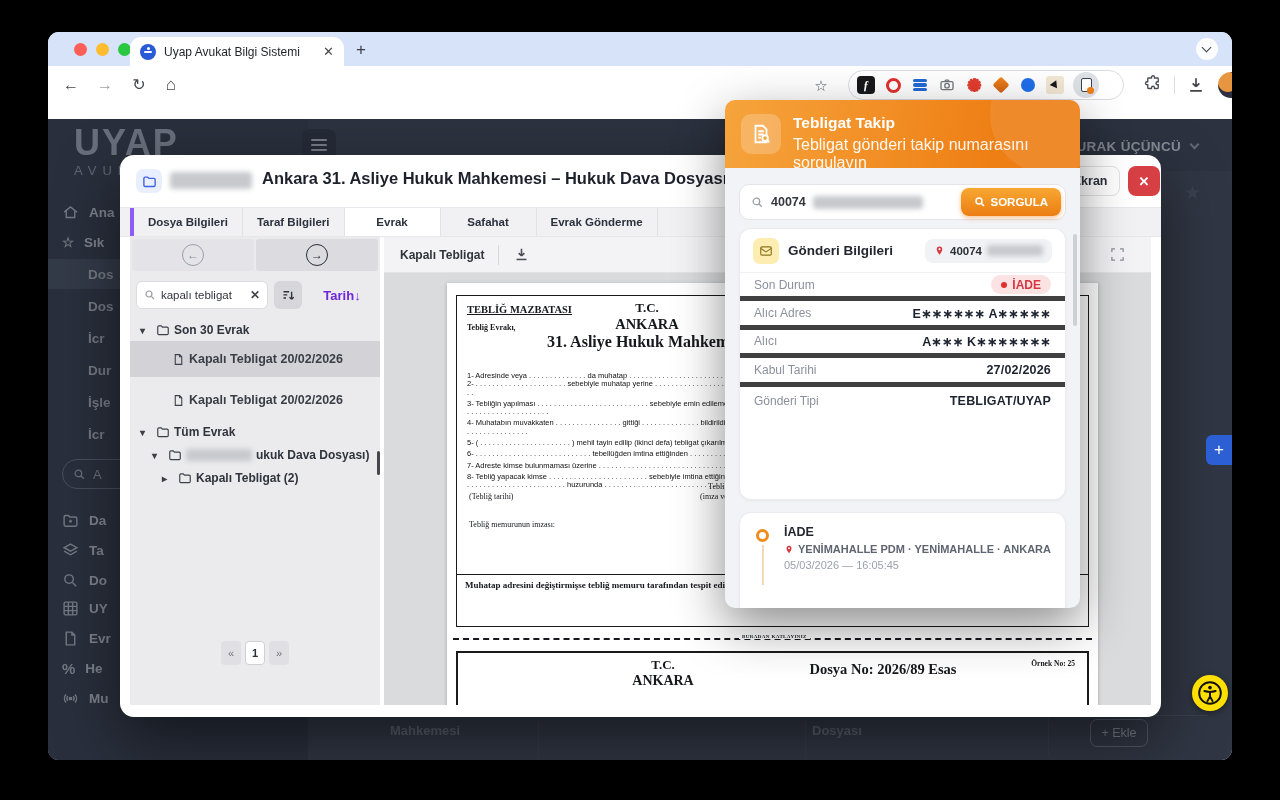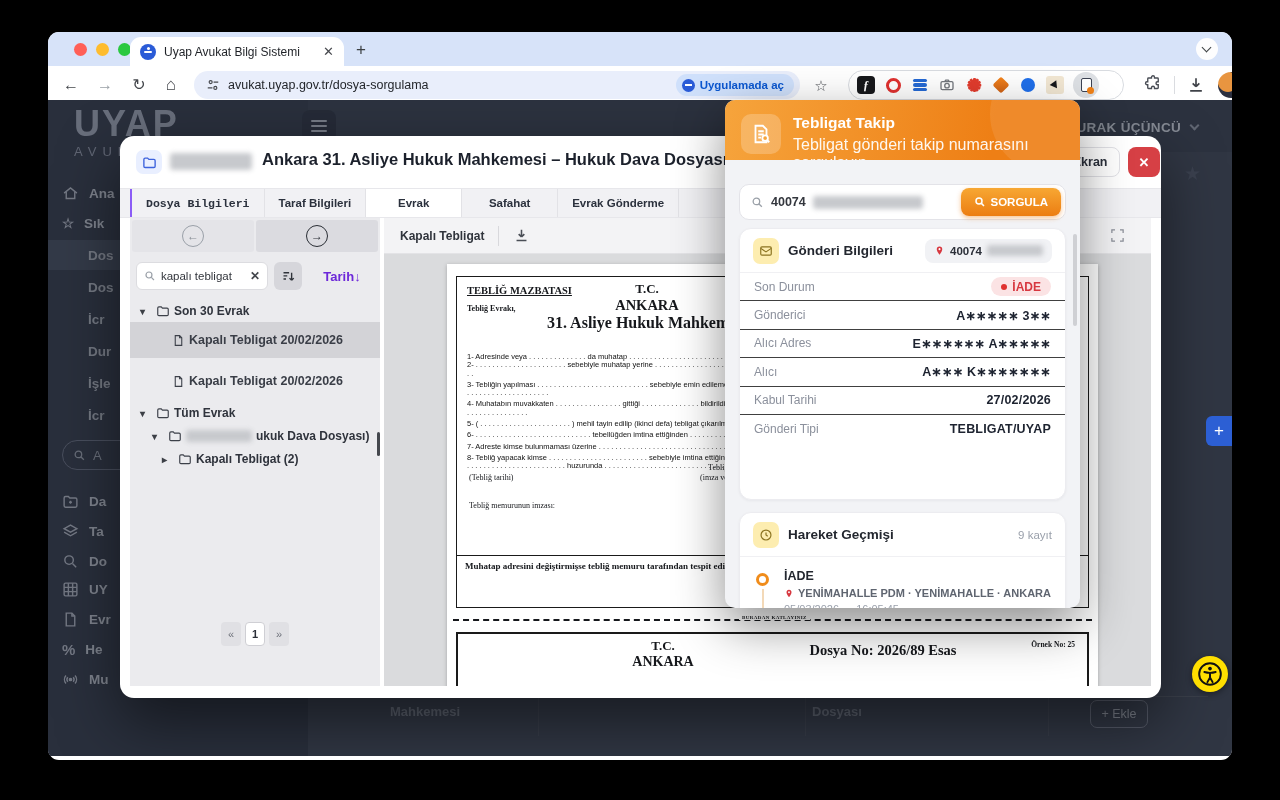--- a/index.html
+++ b/index.html
@@ -53,21 +53,21 @@
   .ic-cursor i { display:block; width:0; height:0; border-left:4px solid transparent; border-right:4px solid transparent; border-top:7px solid #17181b; transform:rotate(-35deg); }
   .ic-teb { width:26px; height:26px; border-radius:50%; background:#dde0e4; }
   .ic-teb i { display:block; width:11px; height:14px; background:#fff; border:1.6px solid #3b4252; border-radius:2px; position:relative; }
   .ic-teb i::after { content:""; position:absolute; right:-3px; bottom:-3px; width:7px; height:7px; border-radius:50%; background:#ee7f15; }
   #puzzle-btn { position:absolute; left:1096px; top:9px; color:#494d55; }
   #tb-divider { position:absolute; left:1126px; top:10px; width:1px; height:18px; background:#dadce0; }
   #download-btn { position:absolute; left:1138px; top:9px; color:#3f4248; }
   #avatar-btn { position:absolute; left:1170px; top:6px; width:26px; height:26px; border-radius:50%; background:radial-gradient(circle at 38% 38%, #e89540 0 42%, #2c3040 46%); }
 
   
-  #page { position:absolute; left:0; top:68px; width:1184px; height:656px; background:#454c5b; overflow:hidden; }
+  #page { position:absolute; left:0; top:87px; width:1184px; height:656px; background:#454c5b; overflow:hidden; }
   #app-header { position:absolute; left:0; top:0; width:100%; height:52px; background:#3f4756; }
   #sidebar { position:absolute; left:0; top:0; width:260px; height:100%; background:#3b4251; }
   #uyap-logo { position:absolute; left:26px; top:6px; color:#9aa1b1; }
   #uyap-logo .big { font-size:36px; font-weight:700; letter-spacing:2px; line-height:36px; }
   #uyap-logo .sub { font-size:13px; letter-spacing:6px; margin-top:2px; color:#8d94a5; }
   #hamburger { position:absolute; left:254px; top:10px; width:34px; height:32px; background:#343b4a; border-radius:8px; }
   #hamburger i, #hamburger i::before, #hamburger i::after { position:absolute; width:16px; height:2px; background:#aeb4c0; border-radius:1px; content:""; }
   #hamburger i { left:9px; top:15px; } #hamburger i::before { left:0; top:-5px; } #hamburger i::after { left:0; top:5px; }
   .side-item { position:absolute; left:14px; display:flex; align-items:center; gap:10px; color:#b9bfca; font-size:13.5px; font-weight:600; height:26px; width:240px; white-space:nowrap; overflow:hidden; }
   .side-item .si { color:#aab0bd; flex:none; }
@@ -90,21 +90,21 @@
   
   #modal { position:absolute; left:72px; top:36px; width:1041px; height:562px; background:#fff; border-radius:14px; z-index:20; box-shadow:0 24px 60px rgba(0,0,0,.5); }
   #modal-folder { position:absolute; left:16px; top:14px; width:26px; height:24px; background:#e9efff; border-radius:7px; display:flex; align-items:center; justify-content:center; color:#3e63dd; }
   .redact { background:#c7c9cd; filter:blur(2.5px); border-radius:3px; display:inline-block; }
   #modal-title-redact { position:absolute; left:50px; top:17px; width:82px; height:17px; }
   #modal-title { position:absolute; left:142px; top:14px; font-size:16.5px; font-weight:700; color:#1c212c; white-space:nowrap; }
   #fullscreen-btn { position:absolute; left:912px; top:11px; width:88px; height:30px; border:1px solid #e1e1e6; border-radius:8px; background:#fff; font-size:12.5px; font-weight:600; color:#2b303b; display:flex; align-items:center; justify-content:center; }
   #modal-close { position:absolute; left:1008px; top:11px; width:32px; height:30px; background:#d64045; border-radius:8px; color:#fff; font-size:13px; font-weight:700; display:flex; align-items:center; justify-content:center; }
   #tabbar { position:absolute; left:0; top:52px; width:100%; height:30px; background:#f1f1f4; border-top:1px solid #e7e7eb; border-bottom:1px solid #e7e7eb; display:flex; padding-left:10px; }
   .mtab { height:100%; display:flex; align-items:center; justify-content:center; font-size:11.5px; font-weight:700; color:#2b313d; border-right:1px solid #e2e2e6; padding:0 14px; min-width:96px; white-space:nowrap; }
-  .mtab:first-child { border-left:2px solid #8b5cf6;font-family:Liberation Mono, monospace; }
+  .mtab:first-child { border-left:4px solid #8b5cf6; }
   .mtab.active { background:#fff; }
 
   
   #lpanel { position:absolute; left:10px; top:82px; width:250px; height:468px; background:#ebebee; overflow:hidden; }
   .nav-half { position:absolute; top:2px; width:122px; height:32px; display:flex; align-items:center; justify-content:center; border-radius:3px; }
   #nav-prev { left:2px; background:#e4e4e8; }
   #nav-next { left:126px; background:#dbdbe0; }
   .circ-arrow { width:22px; height:22px; border-radius:50%; display:flex; align-items:center; justify-content:center; font-size:12px; }
   #nav-prev .circ-arrow { border:1.5px solid #9aa0a8; color:#8a9097; }
   #nav-next .circ-arrow { border:1.6px solid #2a2e35; color:#2a2e35; font-weight:700; }
@@ -149,39 +149,39 @@
   #fold-line { position:absolute; left:6px; top:355px; width:639px; border-top:2px dashed #16181c; }
   #fold-label { position:absolute; left:292px; top:351px; background:#fff; padding:0 3px; font-size:5px; font-weight:700; letter-spacing:.4px; }
   #docbox2 { position:absolute; left:9px; top:368px; width:633px; height:72px; border:2px solid #1a1a1a; }
   #doc2-head { position:absolute; left:120px; top:4px; width:170px; text-align:center; font-weight:700; }
   #doc2-head .l1 { font-size:13px; } #doc2-head .l2 { font-size:14px; }
   #doc2-dosya { position:absolute; left:320px; top:8px; width:210px; text-align:center; font-size:14.5px; font-weight:700; white-space:nowrap; }
   #doc2-ornek { position:absolute; right:12px; top:6px; font-size:7.5px; font-weight:700; }
 
   
   #ext-popup { position:absolute; left:677px; top:68px; width:355px; height:508px; background:#f2f3f6; border-radius:10px; z-index:40; box-shadow:0 18px 50px rgba(0,0,0,.45); overflow:hidden; }
-  #pp-header { position:absolute; left:0; top:0; width:100%; height:60px; background:linear-gradient(100deg,#f6a43c 0%,#ee7f15 75%); overflow:hidden; }
+  #pp-header { position:absolute; left:0; top:0; width:100%; height:68px; background:linear-gradient(100deg,#f6a43c 0%,#ee7f15 75%); overflow:hidden; }
   #pp-header::after { content:""; position:absolute; right:-30px; top:-46px; width:120px; height:120px; border-radius:50%; background:rgba(255,255,255,.09); }
   #pp-tile { position:absolute; left:16px; top:14px; width:40px; height:40px; background:rgba(255,255,255,.22); border-radius:10px; display:flex; align-items:center; justify-content:center; color:#fff; }
   #pp-title { position:absolute; left:68px; top:14px; font-size:15.5px; font-weight:700; color:#fff; }
   #pp-subtitle { position:absolute; left:68px; top:36px; font-size:16px; color:rgba(255,255,255,.93); }
   #pp-searchbar { position:absolute; left:14px; top:84px; width:327px; height:36px; background:#fff; border:1px solid #e3e3e8; border-radius:10px; display:flex; align-items:center; padding:0 4px 0 11px; gap:7px; }
   #pp-search-val { font-size:12.5px; font-weight:700; color:#33363d; }
   #pp-search-redact { width:110px; height:13px; }
   #sorgula-btn { margin-left:auto; height:28px; padding:0 13px; border-radius:8px; background:linear-gradient(180deg,#f7a733,#ec7d12); color:#fff; font-size:11.5px; font-weight:700; display:flex; align-items:center; gap:5px; box-shadow:0 2px 5px rgba(236,125,18,.45); }
   .pp-card { position:absolute; left:14px; width:327px; background:#fff; border:1px solid #ececf0; border-radius:12px; box-shadow:0 1px 3px rgba(20,20,40,.05); overflow:hidden; }
   #card-shipment { top:128px; height:272px; }
   #card-history { top:412px; height:120px; }
   .card-head { height:44px; border-bottom:1px solid #f0f0f3; display:flex; align-items:center; padding:0 13px; gap:9px; }
   .card-tile { width:26px; height:26px; border-radius:7px; background:#fdedb0; display:flex; align-items:center; justify-content:center; color:#8b7320; flex:none; }
   .card-title { font-size:13.5px; font-weight:700; color:#23272f; }
   #pin-pill { margin-left:auto; height:24px; background:#f1f2f5; border-radius:8px; display:flex; align-items:center; gap:5px; padding:0 9px; }
   #pin-pill .pv { font-size:11.5px; font-weight:700; color:#2b2f38; }
   #pin-redact { width:56px; height:11px; }
-  .ship-row { height:28.4px; display:flex; align-items:center; padding:0 14px; border-bottom:1px solid #404040; }
+  .ship-row { height:28.4px; display:flex; align-items:center; padding:0 14px; border-bottom:5px solid #404040; }
   .ship-row:last-child { border-bottom:0; }
   .ship-label { font-size:12px; color:#8b909c; }
   .ship-value { margin-left:auto; font-size:12.5px; font-weight:700; color:#1d2330; letter-spacing:.2px; }
   .badge { margin-left:auto; display:flex; align-items:center; gap:5px; border-radius:11px; padding:2.5px 10px; font-size:12px; font-weight:700; }
   .badge i { width:6px; height:6px; border-radius:50%; display:block; }
   .badge-red { background:#fbe3e4; color:#d7373f; } .badge-red i { background:#e0312f; }
   .badge-amber { background:#fcf3d9; color:#453c2a; } .badge-amber i { background:#f59e0b; }
   #hist-count { margin-left:auto; font-size:11.5px; color:#9aa0ab; }
   #hist-entry { position:relative; padding:12px 14px 0 44px; }
   #hist-ring { position:absolute; left:16px; top:16px; width:13px; height:13px; border:3.5px solid #f08c1b; border-radius:50%; background:#fff; }
@@ -208,33 +208,20 @@
       </div>
       <span id="newtab-btn">+</span>
       <span id="tabstrip-chevron"></span>
     </div>
 
     <div id="toolbar">
       <span class="tb-ic" id="nav-back">←</span>
       <span class="tb-ic" id="nav-fwd">→</span>
       <span class="tb-ic" id="nav-reload">↻</span>
       <span class="tb-ic" id="nav-home">⌂</span>
-      <div id="urlbar">
-        <svg width="14" height="14" viewBox="0 0 24 24" fill="none" stroke="#44474c" stroke-width="2">
-            <circle cx="8" cy="7" r="2.6"></circle>
-            <line x1="13" y1="7" x2="21" y2="7"></line>
-            <circle cx="16" cy="17" r="2.6"></circle>
-            <line x1="3" y1="17" x2="11" y2="17"></line>
-          </svg>
-        <span id="url-text">avukat.uyap.gov.tr/dosya-sorgulama</span>
-        <span id="open-in-app">
-          <span class="mini-fav"></span>
-          <span>Uygulamada aç</span>
-        </span>
-      </div>
       <span id="star-btn" class="tb-ic">☆</span>
       <div id="ext-shelf">
         <span class="ext-ic ic-fn">ƒ</span>
         <span class="ext-ic">
             <i class="ic-opera"></i>
           </span>
         <span class="ext-ic ic-stack">
             <i></i>
             <i></i>
             <i></i>
@@ -668,52 +655,38 @@
           </span>
         </div>
         <div class="ship-row">
           <span class="ship-label">Son Durum</span>
           <span class="badge badge-red">
               <i></i>
               <span>İADE</span>
             </span>
         </div>
         <div class="ship-row">
-          <span class="ship-label">Gönderici</span>
-          <span class="ship-value">A∗∗∗∗∗ 3∗∗</span>
-        </div>
-        <div class="ship-row">
           <span class="ship-label">Alıcı Adres</span>
           <span class="ship-value">E∗∗∗∗∗∗ A∗∗∗∗∗</span>
         </div>
         <div class="ship-row">
           <span class="ship-label">Alıcı</span>
           <span class="ship-value">A∗∗∗ K∗∗∗∗∗∗∗</span>
         </div>
         <div class="ship-row">
           <span class="ship-label">Kabul Tarihi</span>
           <span class="ship-value">27/02/2026</span>
         </div>
         <div class="ship-row">
           <span class="ship-label">Gönderi Tipi</span>
           <span class="ship-value">TEBLIGAT/UYAP</span>
         </div>
       </div>
 
       <div class="pp-card" id="card-history">
-        <div class="card-head">
-          <span class="card-tile">
-              <svg width="14" height="14" viewBox="0 0 24 24" fill="none" stroke="currentColor" stroke-width="2">
-                <circle cx="12" cy="12" r="8.5"></circle>
-                <path d="M12 7.5V12l3 2"></path>
-              </svg>
-            </span>
-          <span class="card-title">Hareket Geçmişi</span>
-          <span id="hist-count">9 kayıt</span>
-        </div>
         <div id="hist-entry">
           <span id="hist-ring"></span>
           <span id="hist-stem"></span>
           <div id="hist-status">İADE</div>
           <div id="hist-loc">
             <svg width="11" height="11" viewBox="0 0 24 24">
                 <path d="M12 21s-6-7.2-6-12a6 6 0 1 1 12 0c0 4.8-6 12-6 12z" fill="#d7373f"></path>
                 <circle cx="12" cy="9" r="2.2" fill="#fff"></circle>
               </svg>
             <span>YENİMAHALLE PDM · YENİMAHALLE · ANKARA</span>

